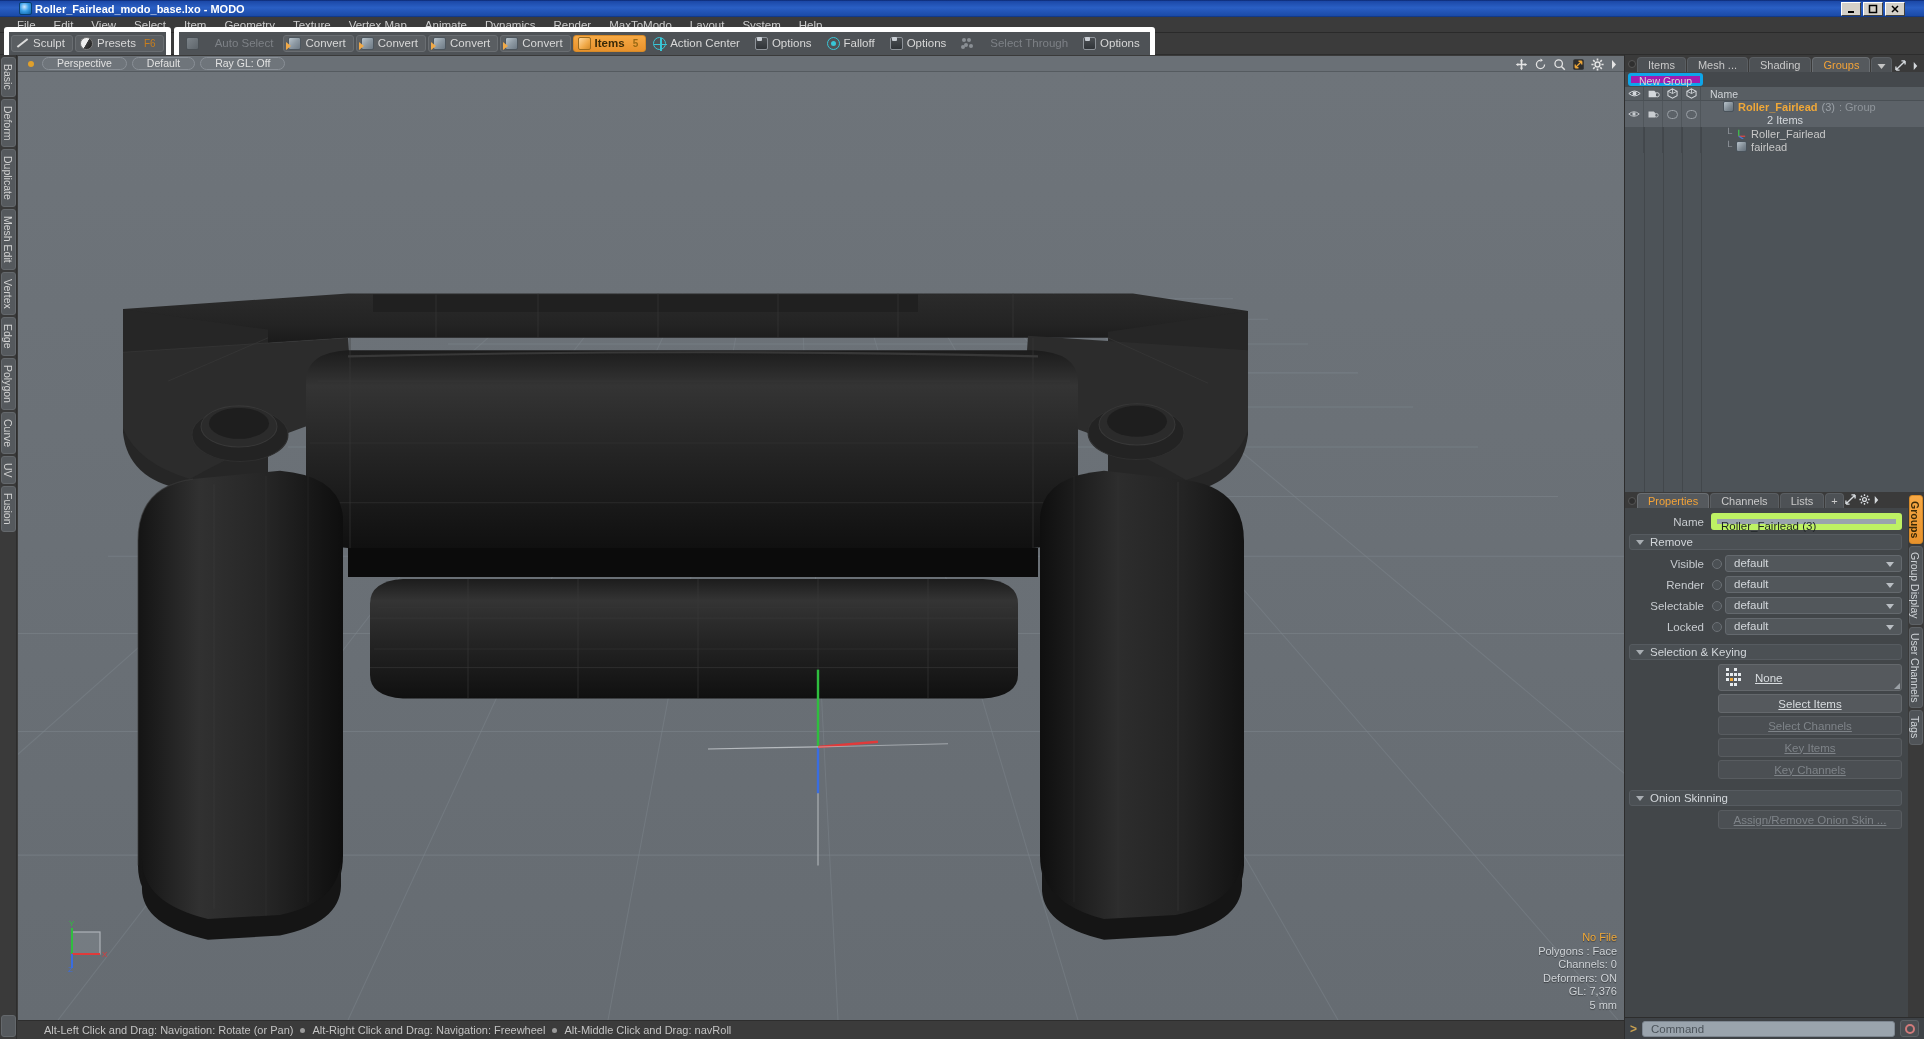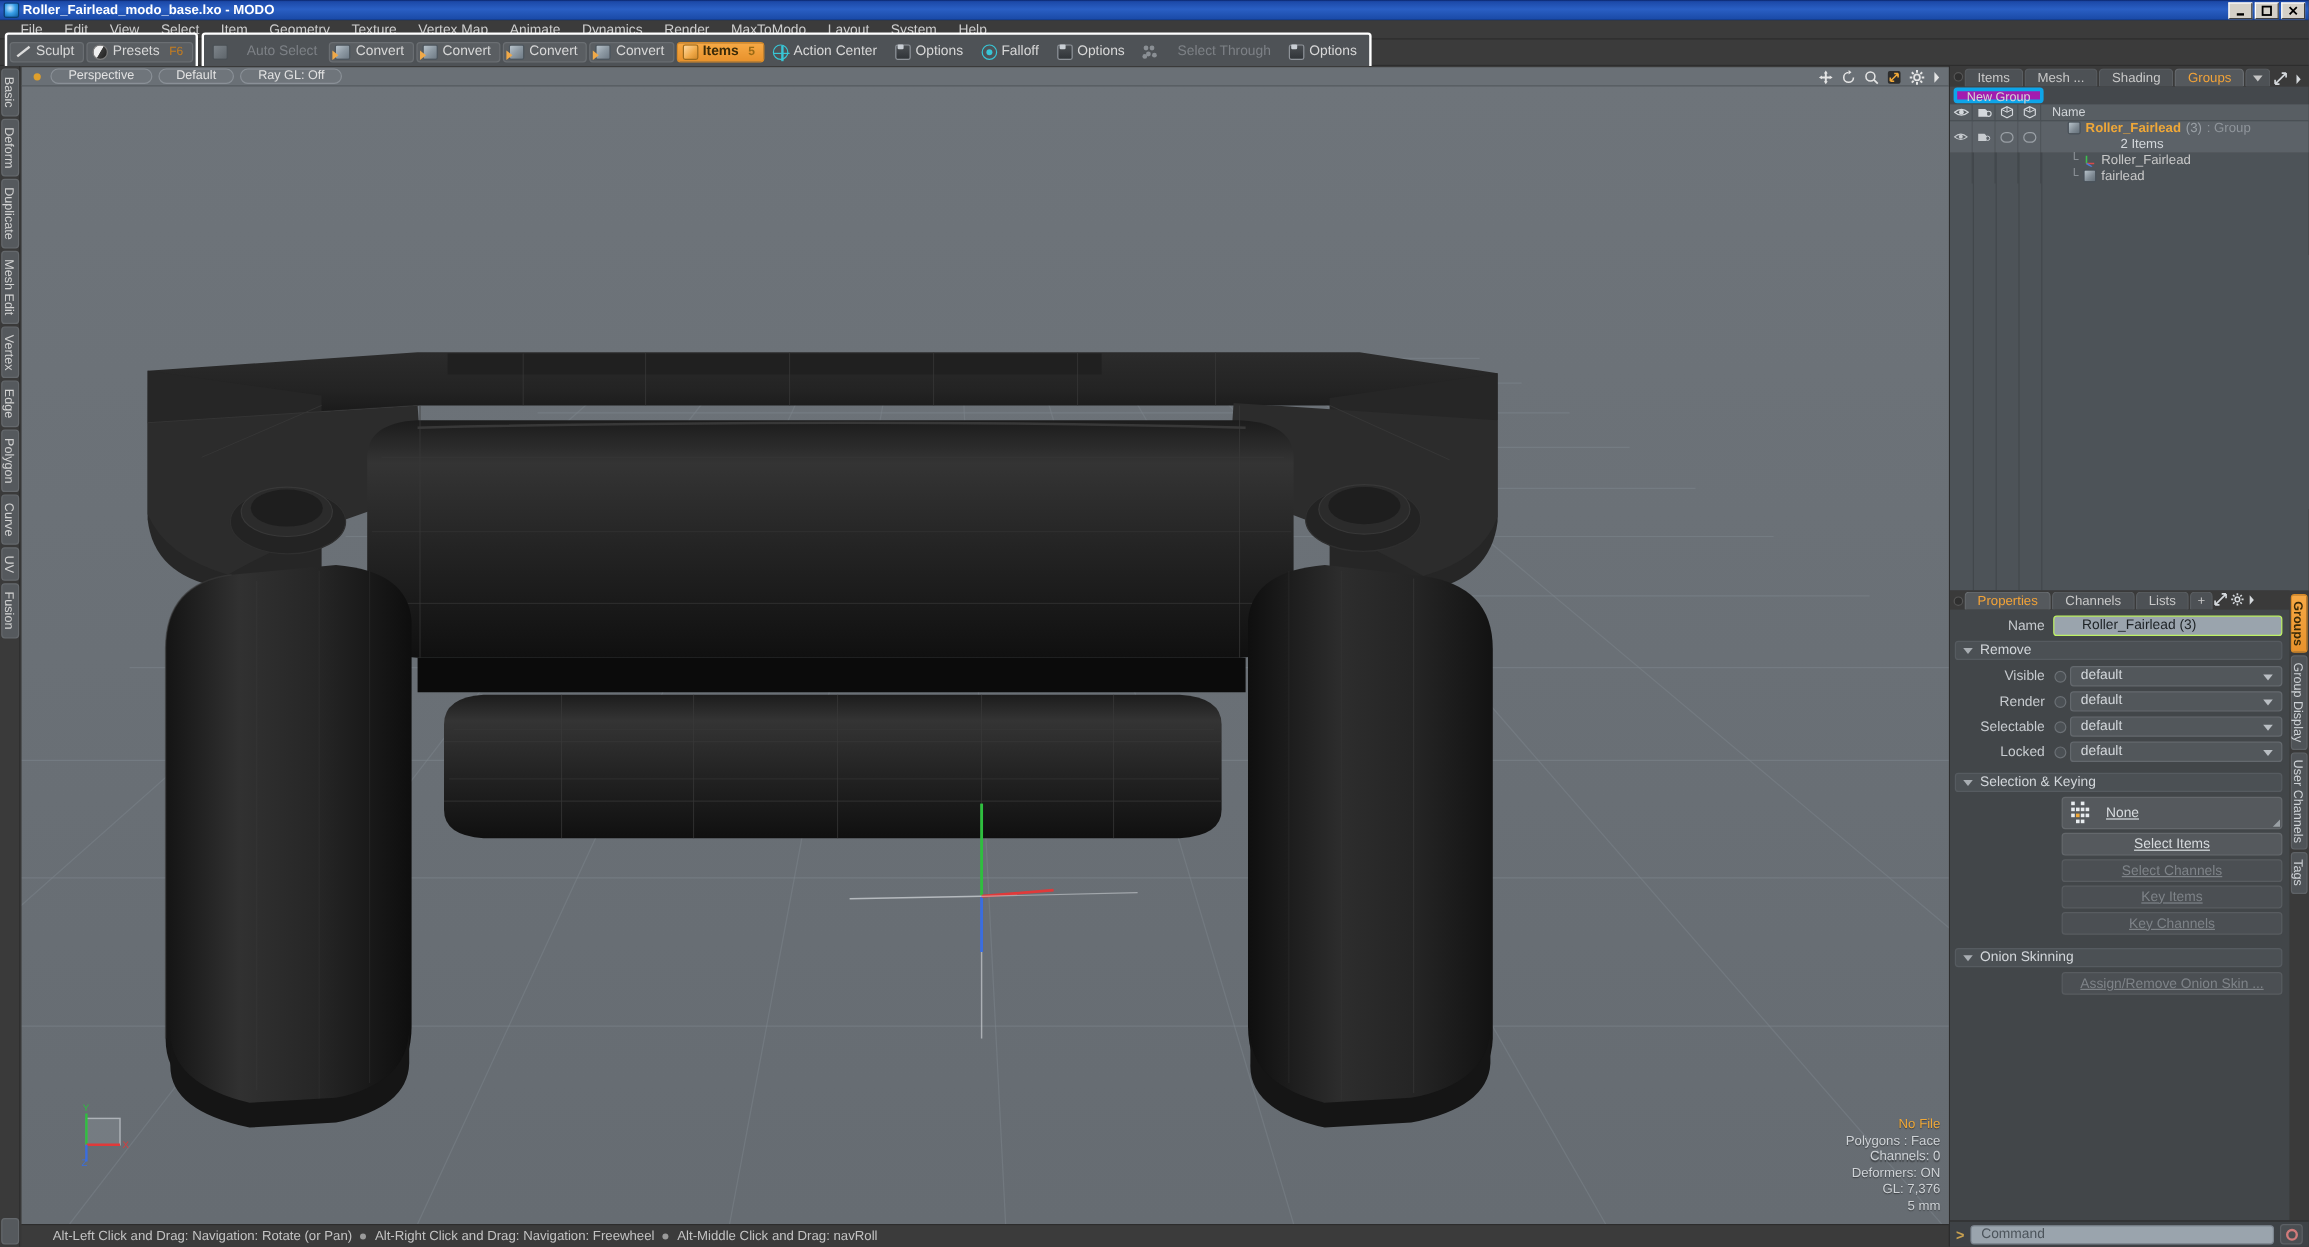--- a/index.html
+++ b/index.html
@@ -10,21 +10,21 @@
     color:#c8c8c8;
     font-size:12px;
     -webkit-font-smoothing:antialiased;
   }
   .app { position:relative; width:1924px; height:1039px; display:flex; flex-direction:column; }
 
   
   .titlebar{
     height:17px; flex:0 0 17px;
     background:linear-gradient(to bottom,#0a246a 0%,#1c49a8 8%,#2a5fc4 45%,#1b4ba8 92%,#0d2f74 100%);
-    display:flex; align-items:center; padding:0 2px; color:#fff;
+    display:flex; align-items:center; padding:0 18px; color:#fff;
     font-size:11px; font-weight:bold;
   }
   .titlebar .tb-icon{
     width:13px;height:13px;margin:0 3px 0 1px;border-radius:2px;
     background:radial-gradient(circle at 40% 35%, #cfe9ff 0%, #3aa0e8 45%, #0b5c9e 100%);
     border:1px solid #0a3f70; flex:0 0 13px;
   }
   .titlebar .tb-title{ flex:1 1 auto; white-space:nowrap; overflow:hidden; letter-spacing:0px;}
   .tb-btns{ display:flex; gap:2px; margin-right:1px; }
   .tb-btn{
@@ -41,21 +41,21 @@
   }
   .menubar .mi{ padding:0 9px; font-size:11.5px; color:#cdcdcd; line-height:16px; white-space:nowrap;}
 
   
   .toolbar{
     height:22px;flex:0 0 22px;background:#3b3b3b;display:flex;align-items:center;
     padding:1px 3px 2px 4px; gap:3px; border-bottom:1px solid #2d2d2d;
   }
   .tb-group{
     display:flex;align-items:center;height:33px;
-    background:#4e5256;border:2px solid #ffffff;border-radius:3px;
+    background:#4e5256;border:5px solid #ffffff;border-radius:3px;
     padding:0 1px;
   }
   .tbtn{
     display:flex;align-items:center;height:17px;padding:0 7px 0 4px;gap:4px;
     background:#5a5e62;border:1px solid #6a6e72;border-radius:3px;margin:0 1px;
     font-size:11.5px;color:#d8d8d8;white-space:nowrap;
   }
   .tbtn.flat{ background:transparent;border-color:transparent; }
   .tbtn.dim{ color:#7d8186;gap:16px; }
   .tbtn.active{
@@ -216,22 +216,22 @@
     height:16px;flex:0 0 16px;display:flex;align-items:flex-end;background:#3a3a3a;padding-left:12px;gap:1px;position:relative;
   }
   .props-tabs:before{
     content:"";position:absolute;left:3px;top:5px;width:6px;height:6px;border-radius:50%;
     background:#2f2f2f;border:1px solid #555;
   }
   .props-body{ flex:1 1 auto;overflow:hidden;padding-top:4px;background:#424649;}
   .prow{ display:flex;align-items:center;height:19px;margin-bottom:2px;padding-right:6px;}
   .plabel{ width:86px;flex:0 0 86px;text-align:right;padding-right:7px;font-size:11.5px;color:#c7cbcf;white-space:nowrap;}
   .pfield{
-    flex:1 1 auto;height:17px;background:#9aa4ad;border:1px solid #bef264;border-radius:3px;
-    color:#1d2225;font-size:11.5px;line-height:15px;padding-left:23px;
+    flex:1 1 auto;height:17px;background:#9aa4ad;border:6px solid #bef264;border-radius:3px;
+    color:#1d2225;font-size:11.5px;line-height:15px;padding-left:4px;
   }
   .psel{
     flex:1 1 auto;height:17px;background:#52575b;border:1px solid #64696e;border-radius:3px;
     color:#d4d8dc;font-size:11.5px;line-height:15px;padding-left:8px;position:relative;display:flex;align-items:center;
   }
   .psel .caret{ position:absolute;right:7px;top:6px;width:0;height:0;border-left:4px solid transparent;border-right:4px solid transparent;border-top:5px solid #b9bec3;}
   .psel .dot{ position:absolute;left:-14px;top:3px;width:10px;height:10px;border-radius:50%;background:#4b5054;border:1px solid #6b7075;}
   .psel-wrap{ flex:1 1 auto;display:flex;align-items:center;padding-left:14px;}
   .sectbar{
     height:16px;background:#4b5054;border:1px solid #565b60;border-radius:3px;margin:3px 6px 4px 4px;

